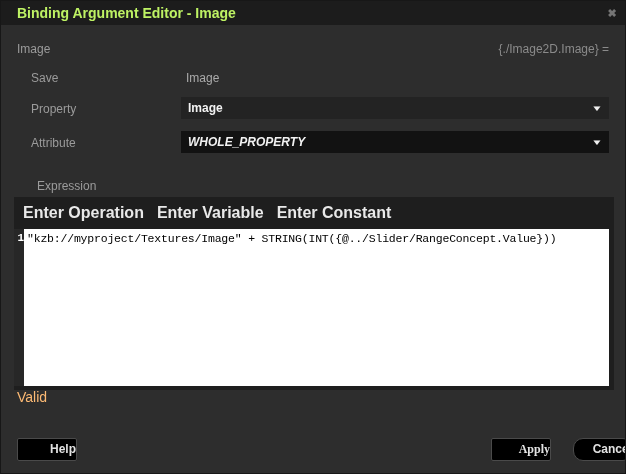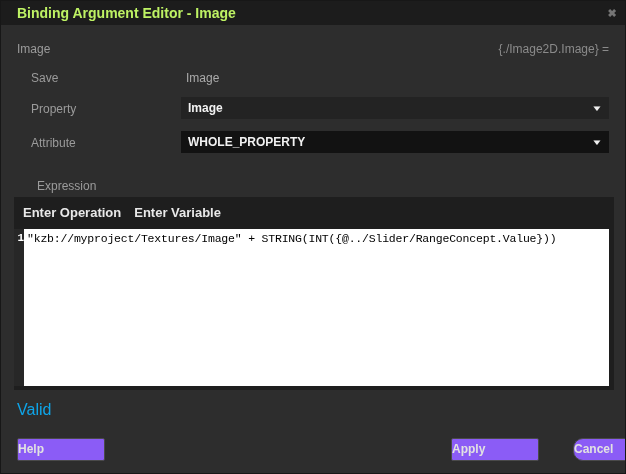--- a/index.html
+++ b/index.html
@@ -19,56 +19,56 @@
     text-align:center;color:#757575;font-size:11px;font-weight:bold;cursor:default;
   }
   .label{position:absolute;font-size:12px;color:#9b9b9b;}
   .binding-path{position:absolute;top:41px;right:16px;font-size:12px;color:#8b8b8b;}
   .item-value{position:absolute;left:185px;top:70px;font-size:12px;color:#ababab;}
   .dropdown{
     position:absolute;left:180px;width:428px;height:22px;box-sizing:border-box;
     display:flex;align-items:center;justify-content:space-between;padding:0 8px 0 7px;
   }
   .dd-property{top:96px;background:#232323;}
-  .dd-attribute{top:130px;background:#121212;}
+  .dd-attribute{top:130px;background:#121212;font-style:italic;}
   .dd-text{font-size:12px;font-weight:bold;color:#f2f2f2;white-space:nowrap;}
   .dd-arrow{font-size:8px;color:#f0f0f0;transform:scaleX(1.5);}
   .expr-panel{
     position:absolute;left:13px;top:196px;width:600px;height:193px;background:#1e1e1e;
   }
   .expr-menu{
     position:absolute;left:9px;top:0;height:31px;display:flex;align-items:center;gap:13px;
   }
-  .menu-item{font-size:13px;font-weight:bold;color:#e9e9e9;white-space:nowrap;}
+  .menu-item{font-size:16px;font-weight:bold;color:#e9e9e9;white-space:nowrap;}
   .gutter{
     position:absolute;left:0;top:32px;width:10px;height:157px;background:#272727;
     text-align:right;
   }
   .line-no{
     font-family:"Liberation Mono",monospace;font-size:11px;font-weight:bold;
     color:#ffffff;display:block;padding-top:3px;
   }
   .editor{
     position:absolute;left:10px;top:32px;width:585px;height:157px;background:#ffffff;
     overflow:hidden;
   }
   .code-line{
     font-family:"Liberation Mono",monospace;font-size:11.5px;color:#000000;
     white-space:pre;padding:3px 0 0 3px;letter-spacing:-0.2px;
   }
-  .status{position:absolute;left:16px;top:400px;font-size:16px;color:#0ea5e9;}
+  .status{position:absolute;left:16px;top:388px;font-size:14px;color:#fdba74;}
   .btn{
-    position:absolute;top:437px;height:23px;width:88px;box-sizing:border-box;
-    background:#8b5cf6;border:1px solid #4a4a4a;border-radius:2px;
-    color:#e2e2e2;font-size:12px;font-weight:bold;line-height:21px;text-align:left;
+    position:absolute;top:437px;height:23px;width:60px;box-sizing:border-box;
+    background:#000000;border:1px solid #4a4a4a;border-radius:2px;
+    color:#e2e2e2;font-size:12px;font-weight:bold;line-height:21px;text-align:right;
     cursor:default;
   }
   .btn-help{left:16px;}
   .btn-save{left:398px;}
-  .btn-apply{left:450px;}
+  .btn-apply{left:490px;font-family:Liberation Serif, serif;}
   .btn-cancel{left:572px;border-radius:10px;}
 </style>
 </head>
 <body>
 
 <div class="dialog">
 
   <div class="titlebar">
     <span class="title">Binding Argument Editor - Image</span>
     <span class="close-btn">✖</span>
@@ -91,20 +91,21 @@
     <span class="dd-text">WHOLE_PROPERTY</span>
     <span class="dd-arrow">▼</span>
   </div>
 
   <span class="label" style="left:12px;top:178px;margin-left:24px;">Expression</span>
 
   <div class="expr-panel">
     <div class="expr-menu">
       <span class="menu-item">Enter Operation</span>
       <span class="menu-item">Enter Variable</span>
+      <span class="menu-item">Enter Constant</span>
     </div>
     <div class="gutter">
       <span class="line-no">1</span>
     </div>
     <div class="editor">
       <div class="code-line">"kzb://myproject/Textures/Image" + STRING(INT({@../Slider/RangeConcept.Value}))</div>
     </div>
   </div>
 
   <span class="status">Valid</span>

